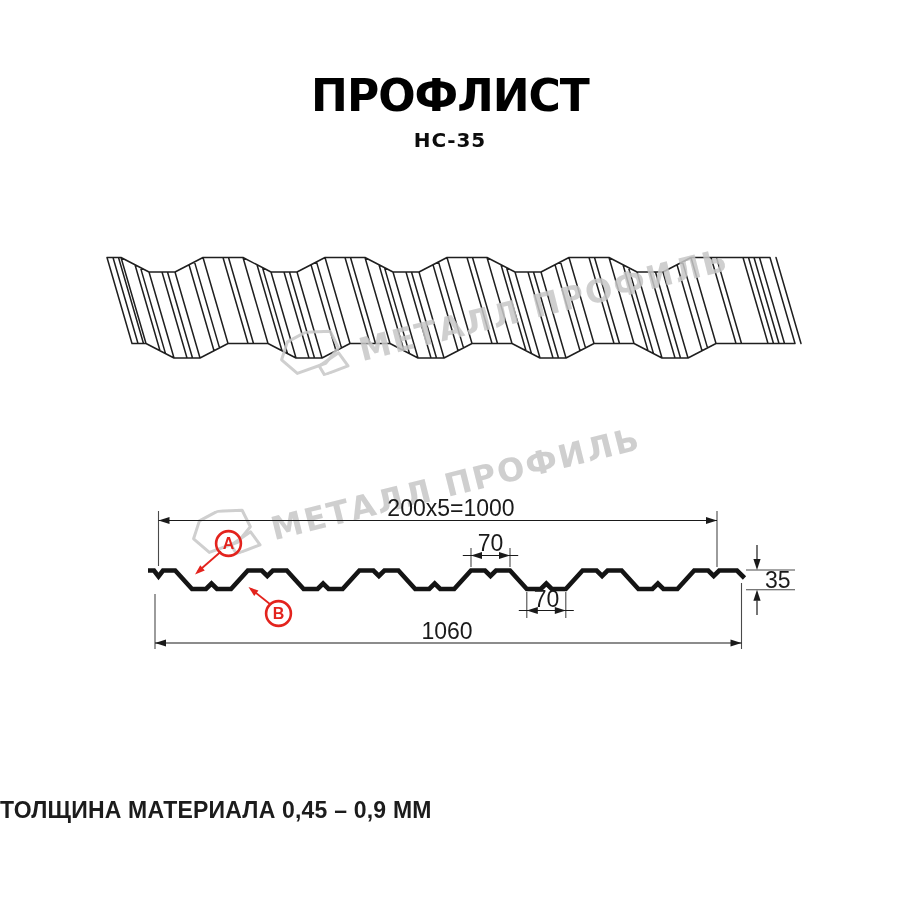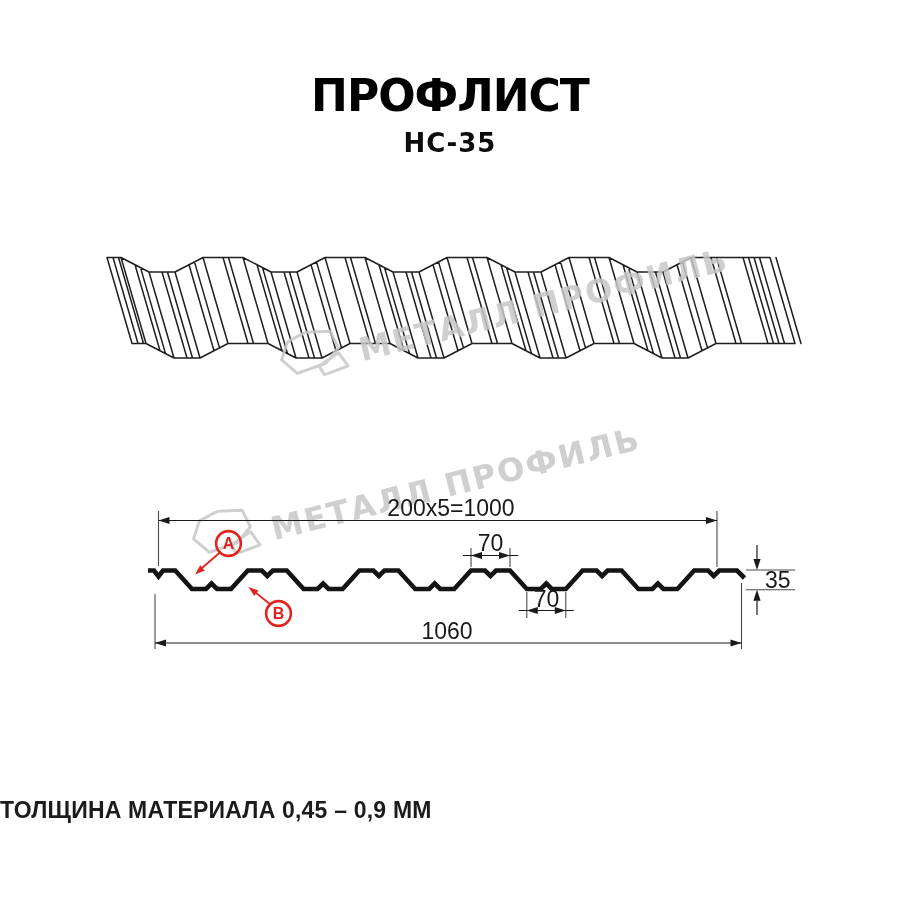--- a/index.html
+++ b/index.html
@@ -1,21 +1,21 @@
 <!DOCTYPE html>
 <html><head>
 <meta charset="utf-8">
 <style>
   html,body{margin:0;padding:0;background:#fff;}
   .page{position:relative;width:900px;height:900px;background:#fff;overflow:hidden;
         font-family:"DejaVu Sans",sans-serif;}
   .abs{position:absolute;}
   .title{left:0;right:0;top:70px;text-align:center;font-size:44px;font-weight:800;
          letter-spacing:-1px;color:#000;}
-  .subtitle{left:0;right:0;top:128px;text-align:center;font-size:26px;font-weight:600;
+  .subtitle{left:0;right:0;top:128px;text-align:center;font-size:20px;font-weight:600;
             letter-spacing:1px;color:#0c0c0c;}
   .footer{left:0;right:0;top:797px;text-align:left;font-size:23px;font-weight:600;
           letter-spacing:.2px;color:#1c1c1c;font-family:"Liberation Sans",sans-serif;}
   .wm{display:flex;align-items:flex-end;gap:12px;transform-origin:0 100%;
       transform:rotate(-14deg);opacity:.85;pointer-events:none;}
   .wm-text{font-size:32px;font-weight:700;letter-spacing:2px;white-space:nowrap;
            font-family:"DejaVu Sans",sans-serif;line-height:1;}
   #wm1{left:284px;top:338px;z-index:3;}
   #wm2{left:196px;top:517px;z-index:1;}
   #view3d{left:85px;top:230px;z-index:1;}

